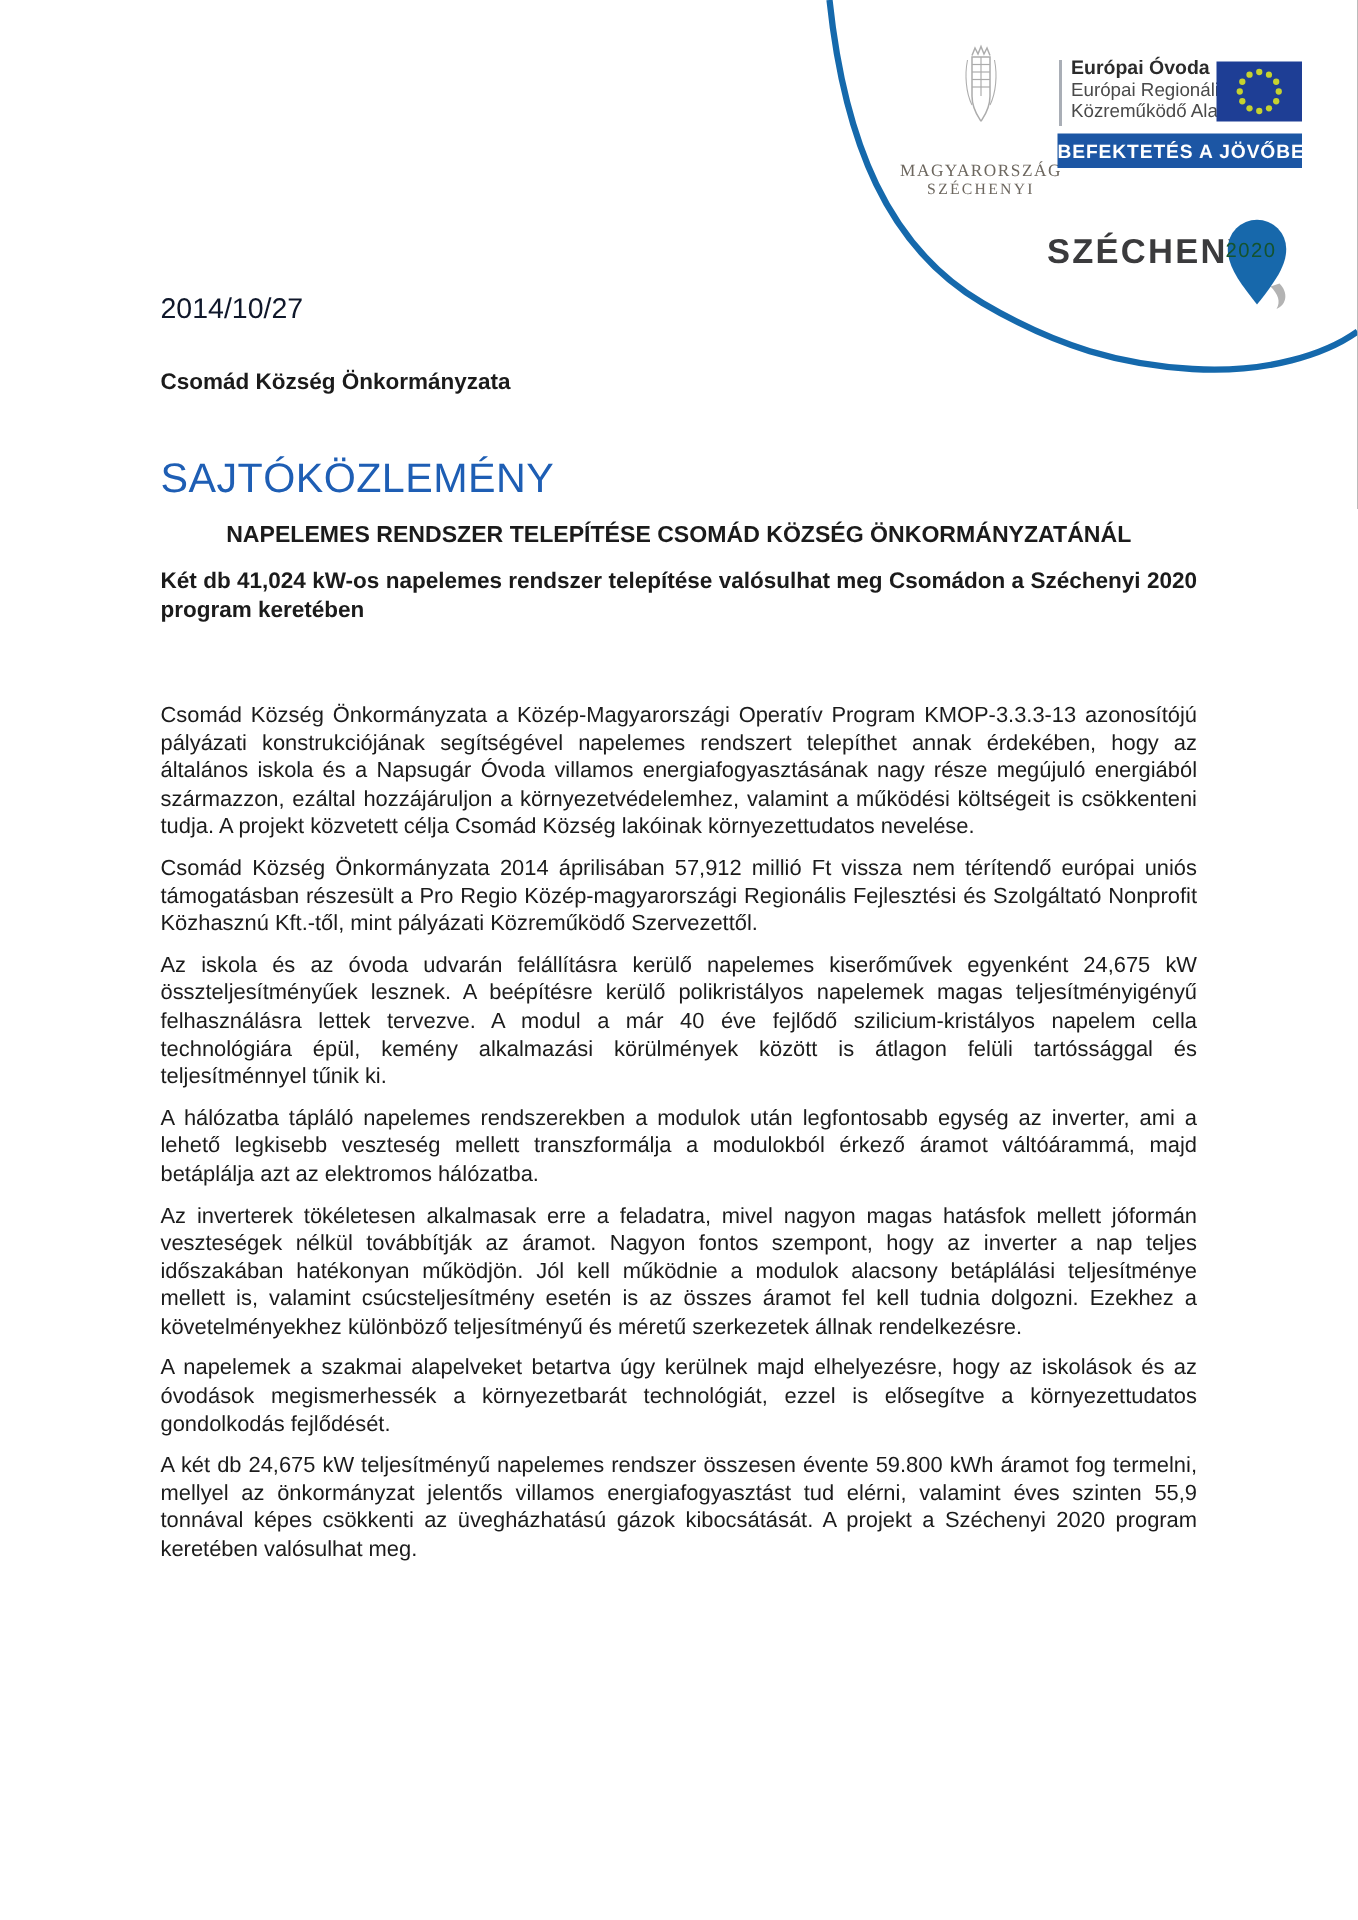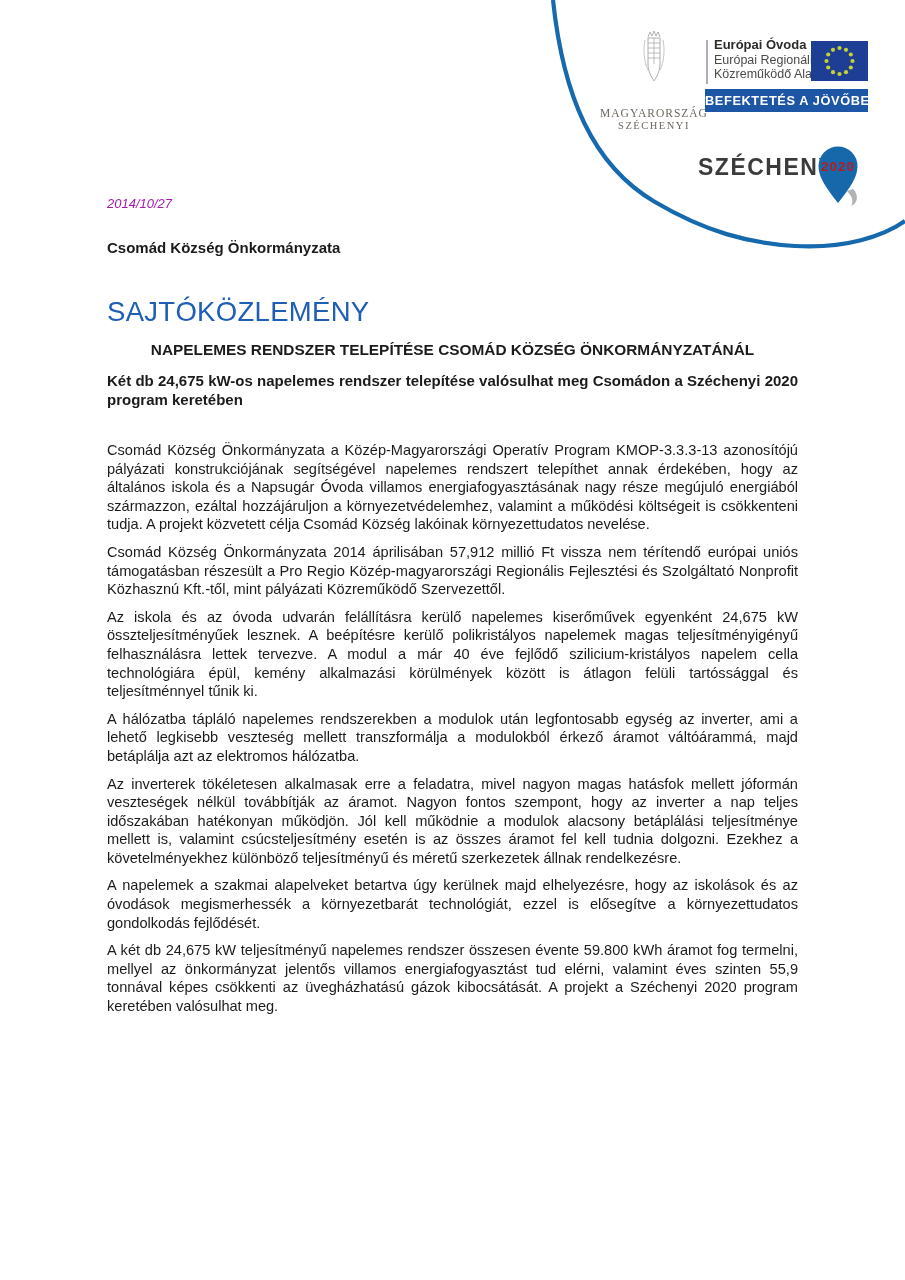--- a/index.html
+++ b/index.html
@@ -28,31 +28,31 @@
     text-align:center; line-height:23px; letter-spacing:.6px; white-space:nowrap;
   }
   
   .szechenyi { position:absolute; left:698px; top:145px; height:65px; }
   .sz-word {
     position:absolute; left:0; top:9px; font-size:23px; font-weight:bold;
     color:#3b3b3d; letter-spacing:1.5px; white-space:nowrap;
   }
   .sz-pin { position:absolute; left:119px; top:0; width:44px; height:64px; }
   .sz-year {
-    position:absolute; left:0; top:14px; width:42px; text-align:center;
-    color:#b91c1c; font-size:13.5px; letter-spacing:1px; font-weight:700;
+    position:absolute; left:0; top:14px; width:42px; 
+    color:#14532d; font-size:13.5px; letter-spacing:1px; font-weight:400;
   }
   
   .content { position:absolute; left:107px; top:196px; width:691px; }
-  .date { font-size:13px; color:#a21caf;font-style:italic; }
+  .date { font-size:19px; color:#0f172a; }
   .org  { font-size:15px; font-weight:bold; margin-top:28px; }
   .title { color:#1e5eb4; font-size:27.5px; font-weight:normal; letter-spacing:.3px; margin-top:41px; line-height:30px; }
   .subtitle { font-size:15.4px; font-weight:bold; margin-top:14px; line-height:18px;text-align:center; }
   .lead { font-size:15px; font-weight:bold; line-height:19px; margin-top:12px; text-align:justify; }
-  .paras { margin-top:32px; }
+  .paras { margin-top:52px; }
   .paras p { font-size:14.6px; line-height:18.6px; text-align:justify; margin:0 0 9px 0; }
 </style>
 </head>
 <body>
 
 <div class="page">
 
   <svg class="arc-svg" width="905" height="270" viewBox="0 0 905 270">
     <path d="M553,0 C563,95 592,165 655,202 C706,232 748,243 795,246 C845,249 884,236 905,221" fill="none" stroke="#1569ac" stroke-width="4.2"></path>
   </svg>
@@ -111,21 +111,21 @@
       </svg>
       <span class="sz-year">2020</span>
     </span>
   </div>
 
   <div class="content">
     <div class="date">2014/10/27</div>
     <div class="org">Csomád Község Önkormányzata</div>
     <h1 class="title">SAJTÓKÖZLEMÉNY</h1>
     <h2 class="subtitle">NAPELEMES RENDSZER TELEPÍTÉSE CSOMÁD KÖZSÉG ÖNKORMÁNYZATÁNÁL</h2>
-    <p class="lead">Két db 24,675 kW-os napelemes rendszer telepítése valósulhat meg Csomádon a Széchenyi 2020 program keretében</p>
+    <p class="lead">Két db 41,024 kW-os napelemes rendszer telepítése valósulhat meg Csomádon a Széchenyi 2020 program keretében</p>
     <div class="paras">
         <p>Csomád Község Önkormányzata a Közép-Magyarországi Operatív Program KMOP-3.3.3-13 azonosítójú pályázati konstrukciójának segítségével napelemes rendszert telepíthet annak érdekében, hogy az általános iskola és a Napsugár Óvoda villamos energiafogyasztásának nagy része megújuló energiából származzon, ezáltal hozzájáruljon a környezetvédelemhez, valamint a működési költségeit is csökkenteni tudja. A projekt közvetett célja Csomád Község lakóinak környezettudatos nevelése.</p>
         <p>Csomád Község Önkormányzata 2014 áprilisában 57,912 millió Ft vissza nem térítendő európai uniós támogatásban részesült a Pro Regio Közép-magyarországi Regionális Fejlesztési és Szolgáltató Nonprofit Közhasznú Kft.-től, mint pályázati Közreműködő Szervezettől.</p>
         <p>Az iskola és az óvoda udvarán felállításra kerülő napelemes kiserőművek egyenként 24,675 kW összteljesítményűek lesznek. A beépítésre kerülő polikristályos napelemek magas teljesítményigényű felhasználásra lettek tervezve. A modul a már 40 éve fejlődő szilicium-kristályos napelem cella technológiára épül, kemény alkalmazási körülmények között is átlagon felüli tartóssággal és teljesítménnyel tűnik ki.</p>
         <p>A hálózatba tápláló napelemes rendszerekben a modulok után legfontosabb egység az inverter, ami a lehető legkisebb veszteség mellett transzformálja a modulokból érkező áramot váltóárammá, majd betáplálja azt az elektromos hálózatba.</p>
         <p>Az inverterek tökéletesen alkalmasak erre a feladatra, mivel nagyon magas hatásfok mellett jóformán veszteségek nélkül továbbítják az áramot. Nagyon fontos szempont, hogy az inverter a nap teljes időszakában hatékonyan működjön. Jól kell működnie a modulok alacsony betáplálási teljesítménye mellett is, valamint csúcsteljesítmény esetén is az összes áramot fel kell tudnia dolgozni. Ezekhez a követelményekhez különböző teljesítményű és méretű szerkezetek állnak rendelkezésre.</p>
         <p>A napelemek a szakmai alapelveket betartva úgy kerülnek majd elhelyezésre, hogy az iskolások és az óvodások megismerhessék a környezetbarát technológiát, ezzel is elősegítve a környezettudatos gondolkodás fejlődését.</p>
         <p>A két db 24,675 kW teljesítményű napelemes rendszer összesen évente 59.800 kWh áramot fog termelni, mellyel az önkormányzat jelentős villamos energiafogyasztást tud elérni, valamint éves szinten 55,9 tonnával képes csökkenti az üvegházhatású gázok kibocsátását. A projekt a Széchenyi 2020 program keretében valósulhat meg.</p>
       </div>
   </div>

